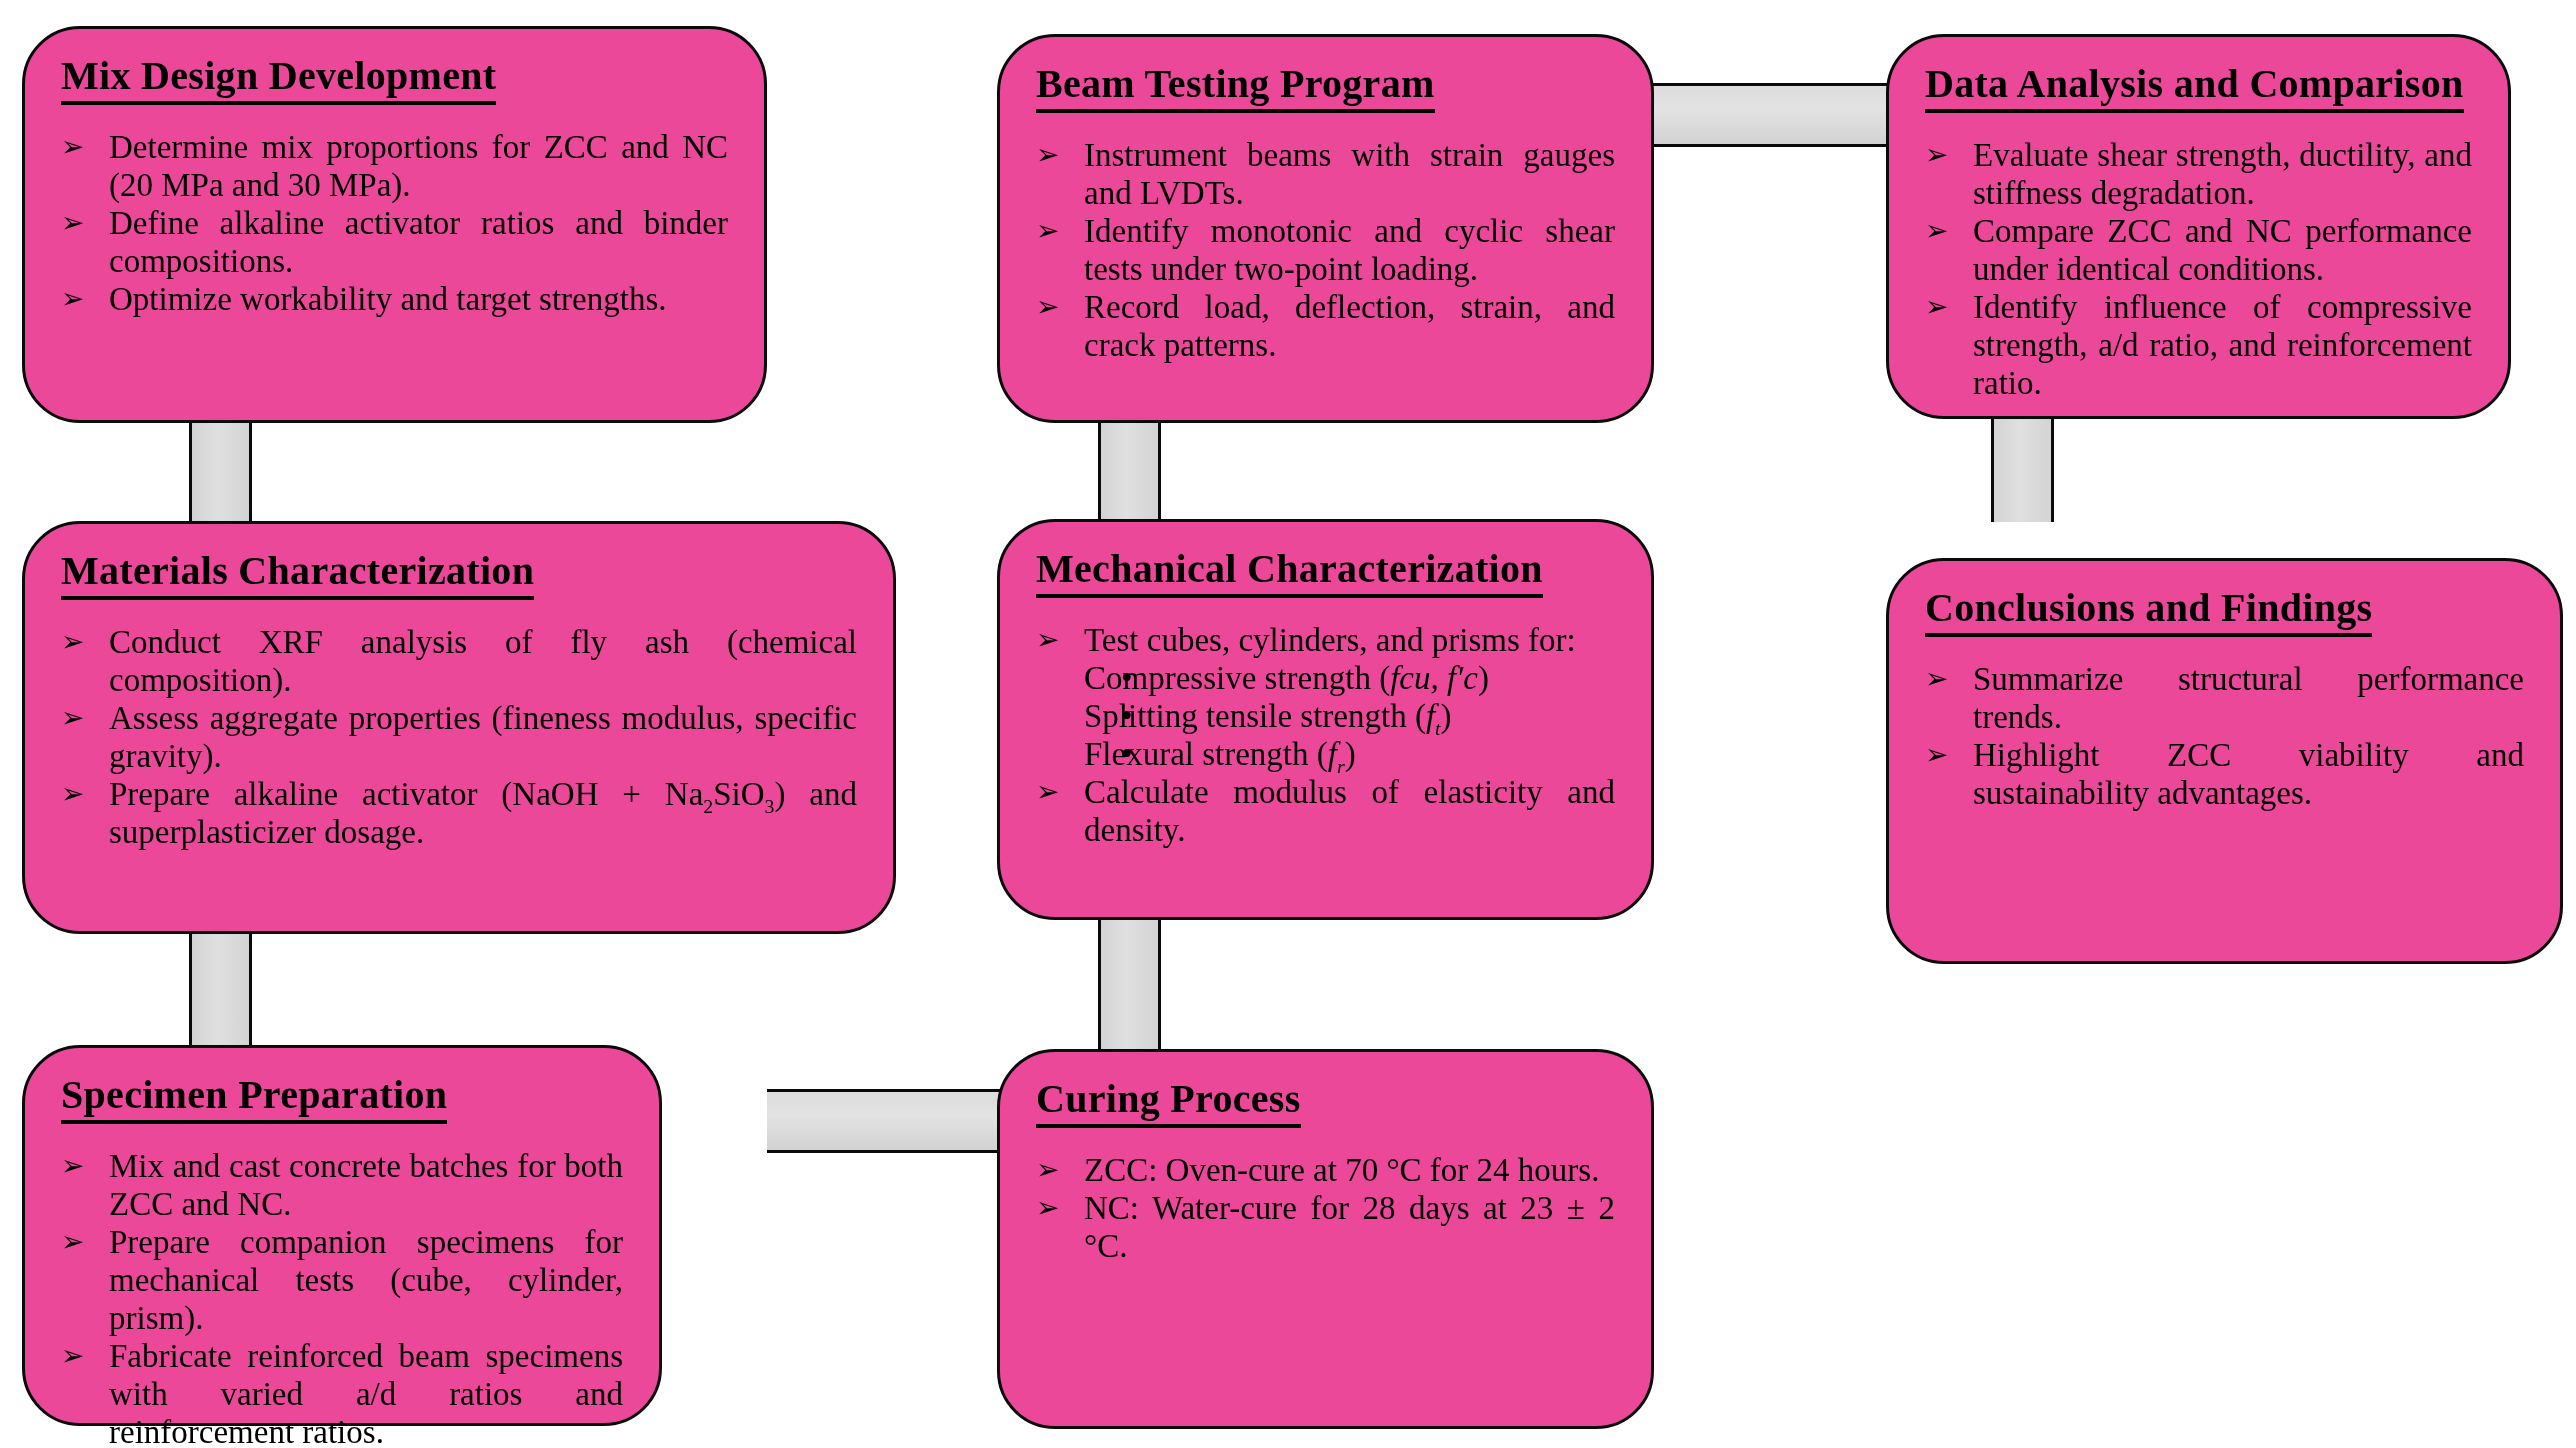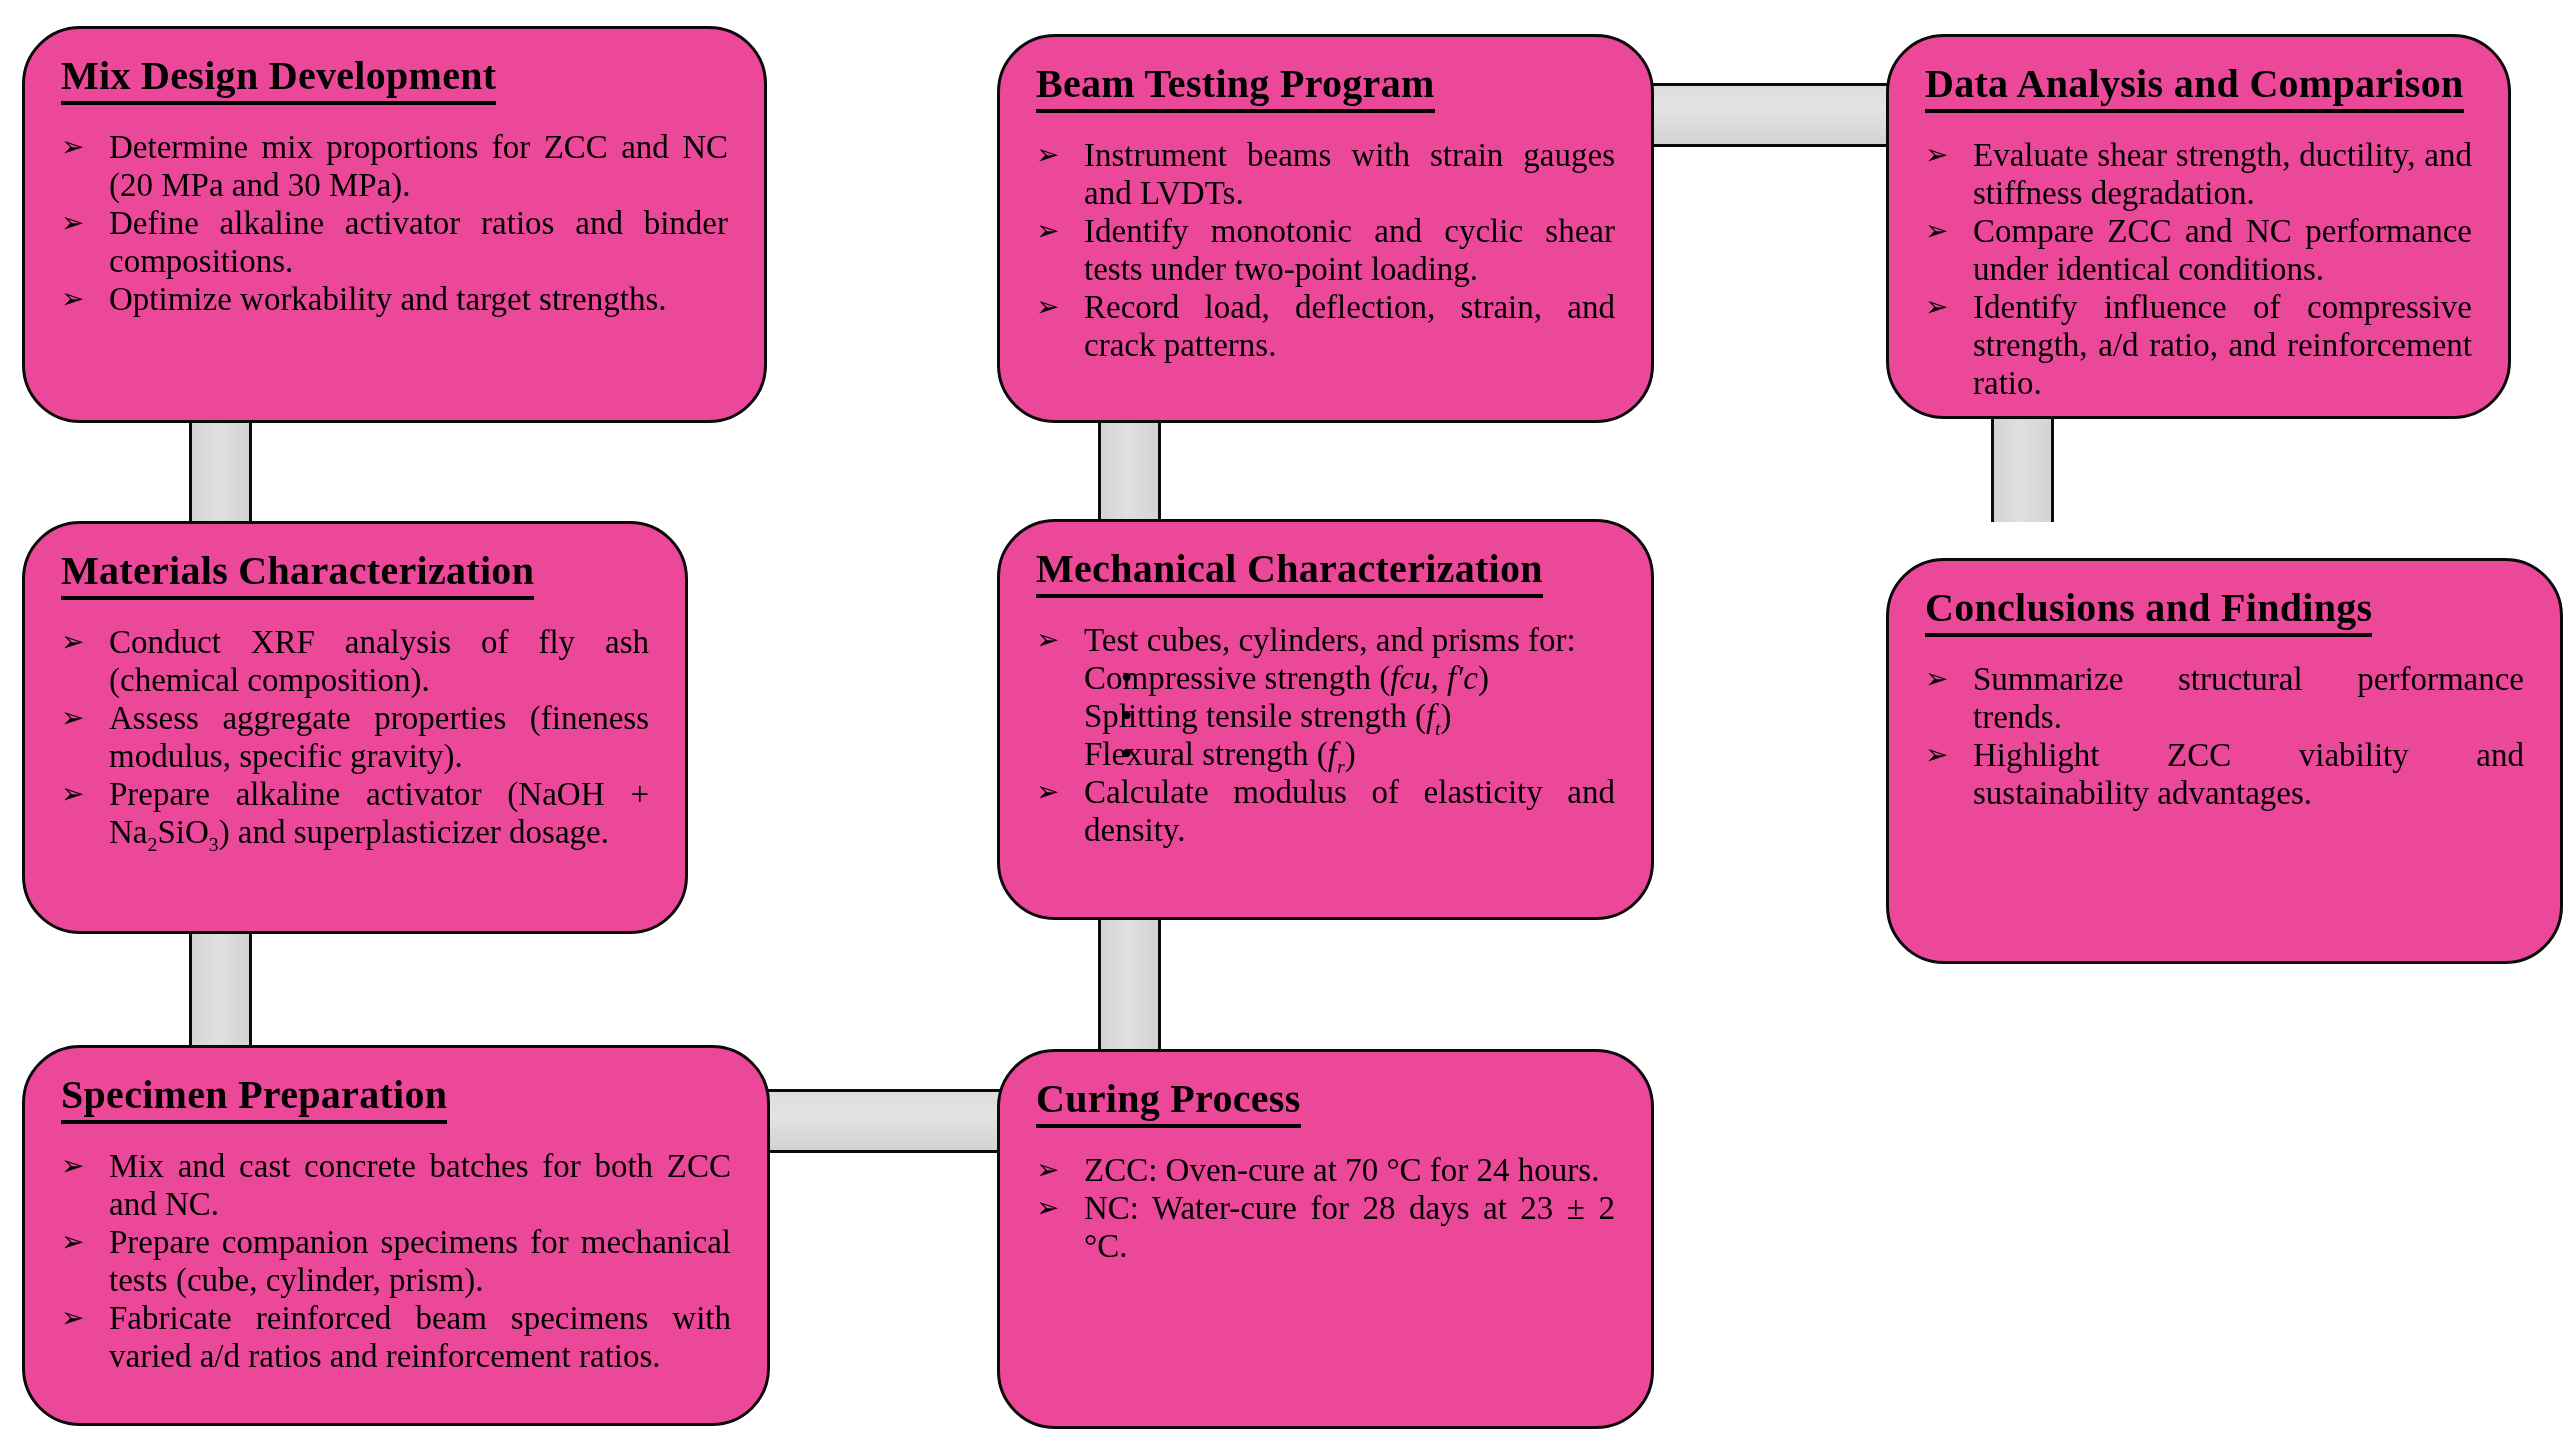--- a/index.html
+++ b/index.html
@@ -63,22 +63,22 @@
   li.subitem .mk {
     left: 85px;
     font-size: 33px;
     font-family: "Liberation Serif", "DejaVu Serif", serif;
   }
   sub { font-size: 60%; line-height: 0; }
   .it { font-style: italic; }
 
   
   #box-mix         { left: 22px;   top: 26px;   width: 745px; height: 397px; }
-  #box-materials   { left: 22px;   top: 521px;  width: 666px; height: 413px; }
-  #box-specimen    { left: 22px;   top: 1045px; width: 748px; height: 381px; }
+  #box-materials   { left: 22px;   top: 521px;  width: 874px; height: 413px; }
+  #box-specimen    { left: 22px;   top: 1045px; width: 640px; height: 381px; }
   #box-beam        { left: 997px; top: 34px;   width: 657px; height: 389px; }
   #box-mechanical  { left: 997px; top: 519px;  width: 657px; height: 401px; }
   #box-curing      { left: 997px; top: 1049px; width: 657px; height: 380px; }
   #box-data        { left: 1886px; top: 34px;   width: 625px; height: 385px; }
   #box-conclusions { left: 1886px; top: 519px;  width: 677px; height: 406px; margin-top: 39px; }
 
   
   .connector {
     position: absolute;
     z-index: 1;

